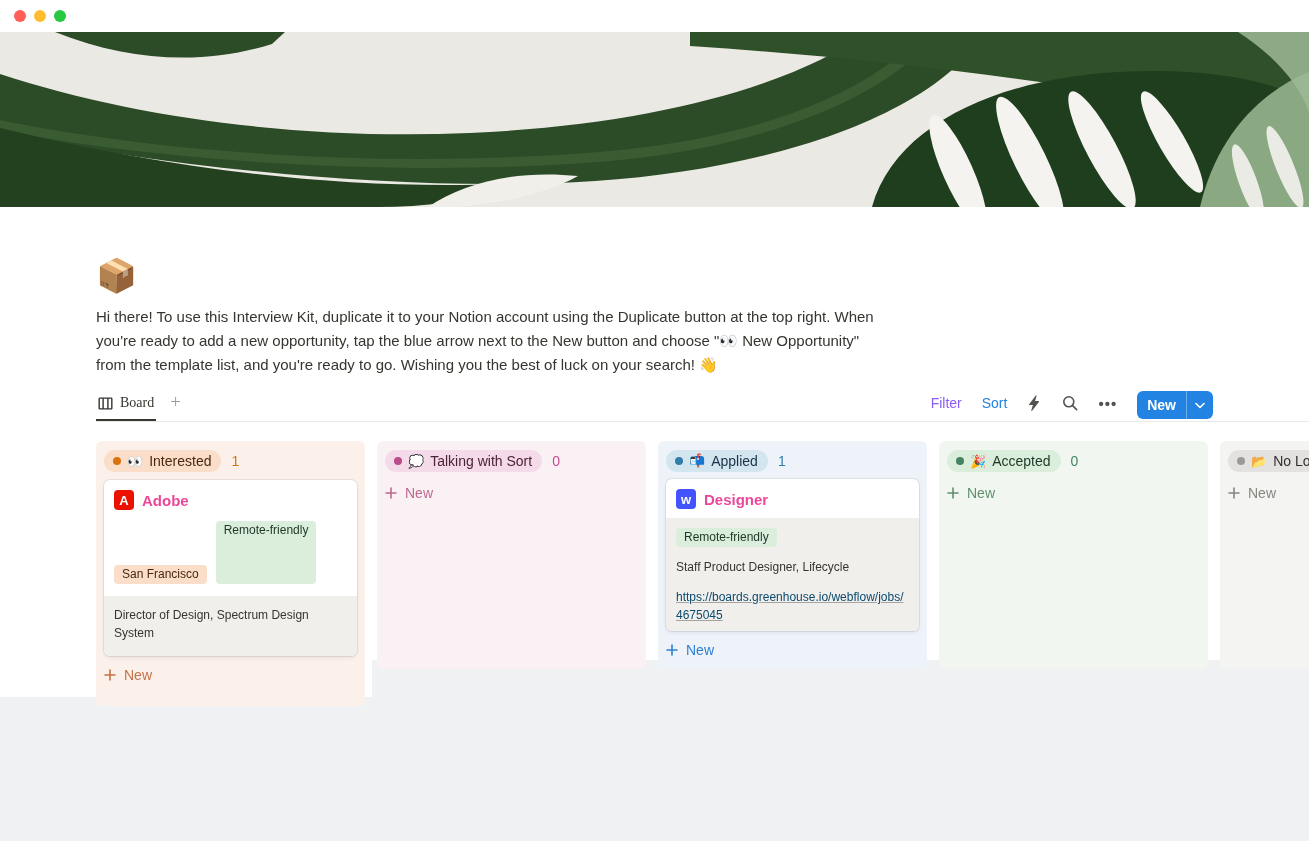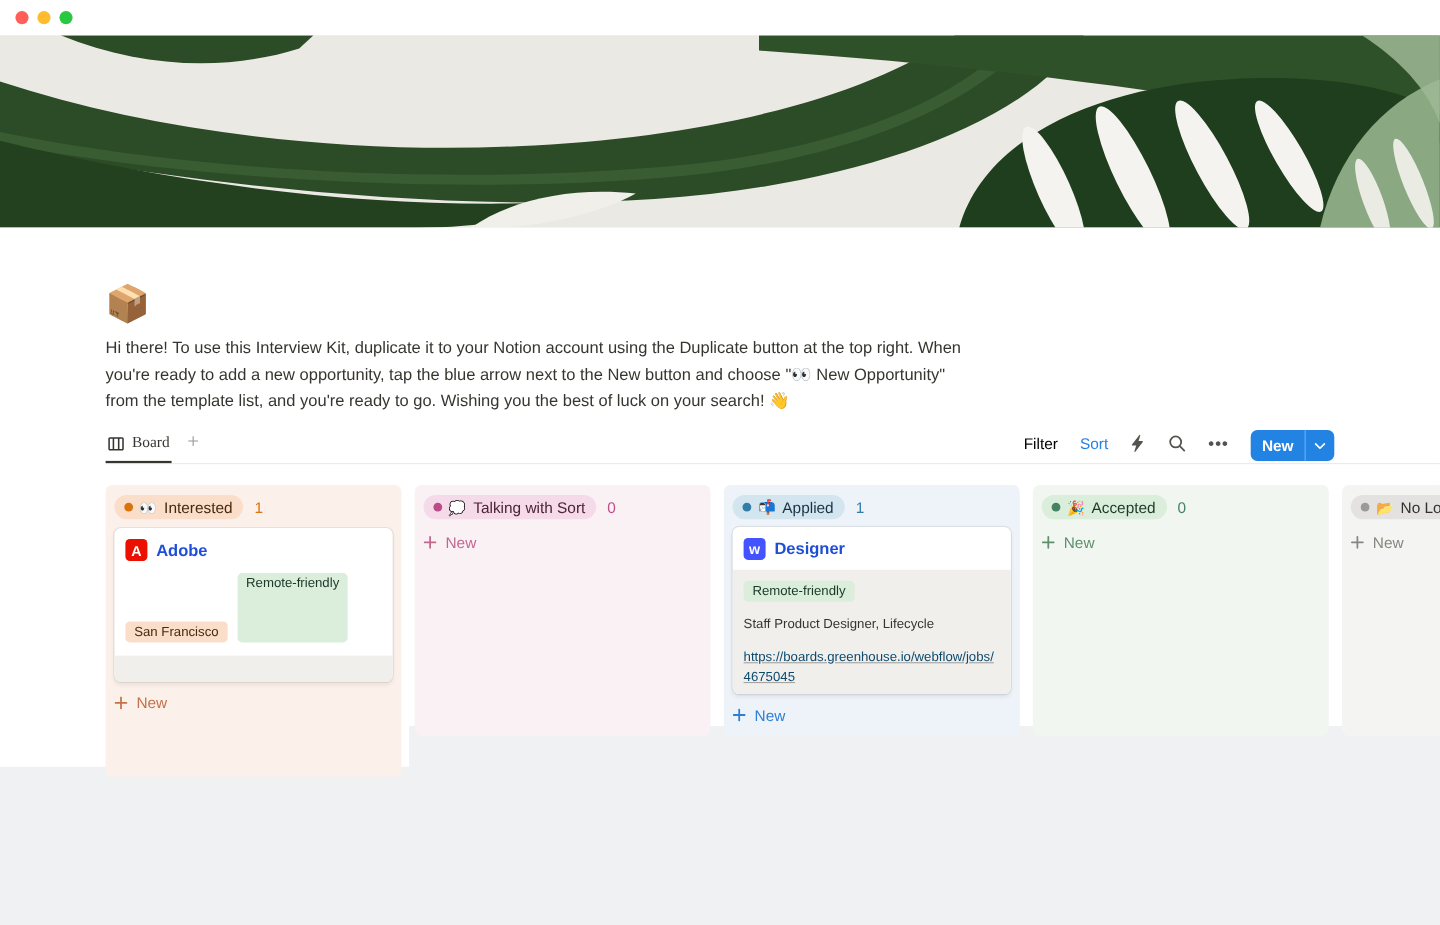--- a/index.html
+++ b/index.html
@@ -25,21 +25,21 @@
   .description { margin-top:8px; width:778px; font-size:15px; line-height:24px; color:#37352f; }
 
   
   .view-bar { margin-top:15px; display:flex; align-items:flex-end; justify-content:space-between; height:29px; }
   .view-left { display:flex; align-items:flex-start;font-family:Liberation Serif, serif; }
   .board-tab { display:flex; align-items:center; gap:7px; padding:0 2px 8px 2px; border-bottom:2px solid #37352f; cursor:pointer; }
   .board-tab .tab-label { font-size:14px; font-weight:500; color:#37352f; }
   .add-view { margin-left:14px; padding-bottom:8px; font-size:19px; line-height:14px; color:#9b9a97; cursor:pointer; }
   .view-right { display:flex; align-items:center; gap:20px; padding-bottom:6px; }
   .tb-text { font-size:14px; cursor:pointer; }
-  .tb-filter { color:#000000; }
+  .tb-filter { color:#8b5cf6; }
   .tb-sort { color:#2383e2; }
   .tb-icon { display:flex; align-items:center; cursor:pointer; }
   .tb-dots { color:#55534f; font-size:15px; letter-spacing:1px; font-weight:700; cursor:pointer; }
   .new-btn { display:flex; align-items:stretch; background:#2383e2; border-radius:6px; height:28px; overflow:hidden; cursor:pointer; margin-bottom:-4px; }
   .new-btn-main { display:flex; align-items:center; padding:0 10px; color:#fff; font-size:14px; font-weight:600; }
   .new-btn-div { width:1px; background:rgba(255,255,255,0.35); }
   .new-btn-chev { display:flex; align-items:center; padding:0 8px; }
   .tabs-divider { height:1px; background:#e9e9e7; margin-left:96px; }
 
   
@@ -50,21 +50,21 @@
   .col-header { display:flex; align-items:center; padding:9px 8px 2px 8px; white-space:nowrap; overflow:hidden; }
   .pill { display:inline-flex; align-items:center; gap:6px; border-radius:14px; padding:3px 10px 3px 9px; font-size:14px; }
   .pill .dot { width:8px; height:8px; border-radius:50%; flex:0 0 8px; }
   .pill .pill-emoji { font-size:13px; line-height:1; }
   .col-count { margin-left:10px; font-size:14px; }
   .card { background:#fff; border-radius:6px; margin:6px 8px 0 8px;
     box-shadow:0 0 0 1px rgba(15,15,15,0.07), 0 2px 4px rgba(15,15,15,0.07); overflow:hidden; cursor:pointer; }
   .card-head { display:flex; align-items:center; gap:8px; padding:10px 10px 9px 10px; }
   .logo { width:20px; height:20px; border-radius:4px; color:#fff; font-weight:700; font-size:13px;
     display:flex; align-items:center; justify-content:center; flex:0 0 20px; }
-  .company { font-size:15px; font-weight:600; color:#1d4ed8; }
+  .company { font-size:15px; font-weight:600; color:#ec4899; }
   .tags { display:flex; gap:9px; flex-wrap:wrap; }
   .tags.in-head { padding:2px 10px 12px 10px; }
   .tags.in-preview { margin-bottom:11px; }
   .tag { font-size:12px; line-height:17px; padding:1px 8px; border-radius:4px; white-space:nowrap; }
   .card-preview { background:#f0efec; padding:10px 10px 14px 10px; font-size:12px; line-height:18px; color:#37352f; }
   .job-title { }
   .card-link { display:block; margin-top:12px; color:#0c4a6e; text-decoration:underline;
     text-decoration-color:rgba(55,53,47,0.4); word-break:break-all; cursor:pointer; }
   .new-row { display:flex; align-items:center; gap:8px; padding:11px 8px; font-size:14px; cursor:pointer; }
   .new-row svg { flex:0 0 12px; }
@@ -175,20 +175,21 @@
         <div class="card">
           <div class="card-head">
             <div class="logo" style="background: rgb(235, 16, 0);">A</div>
             <span class="company">Adobe</span>
           </div>
           <div class="tags in-head">
             <span class="tag" style="background: rgb(250, 222, 201); color: rgb(73, 41, 14); margin-top: 44px;">San Francisco</span>
             <span class="tag" style="background: rgb(219, 237, 219); color: rgb(28, 56, 41);">Remote-friendly</span>
           </div>
           <div class="card-preview">
+            <div class="job-title">Director of Design, Spectrum Design System</div>
           </div>
         </div>
         <div class="new-row" style="color: rgb(195, 115, 74);">
           <svg width="12" height="12" viewBox="0 0 12 12">
             <path d="M6 1v10M1 6h10" stroke="#c3734a" stroke-width="1.6" stroke-linecap="round"></path>
           </svg>
           <span>New</span>
         </div>
       </div>
       <div class="column short" style="background: rgb(250, 241, 245);">

